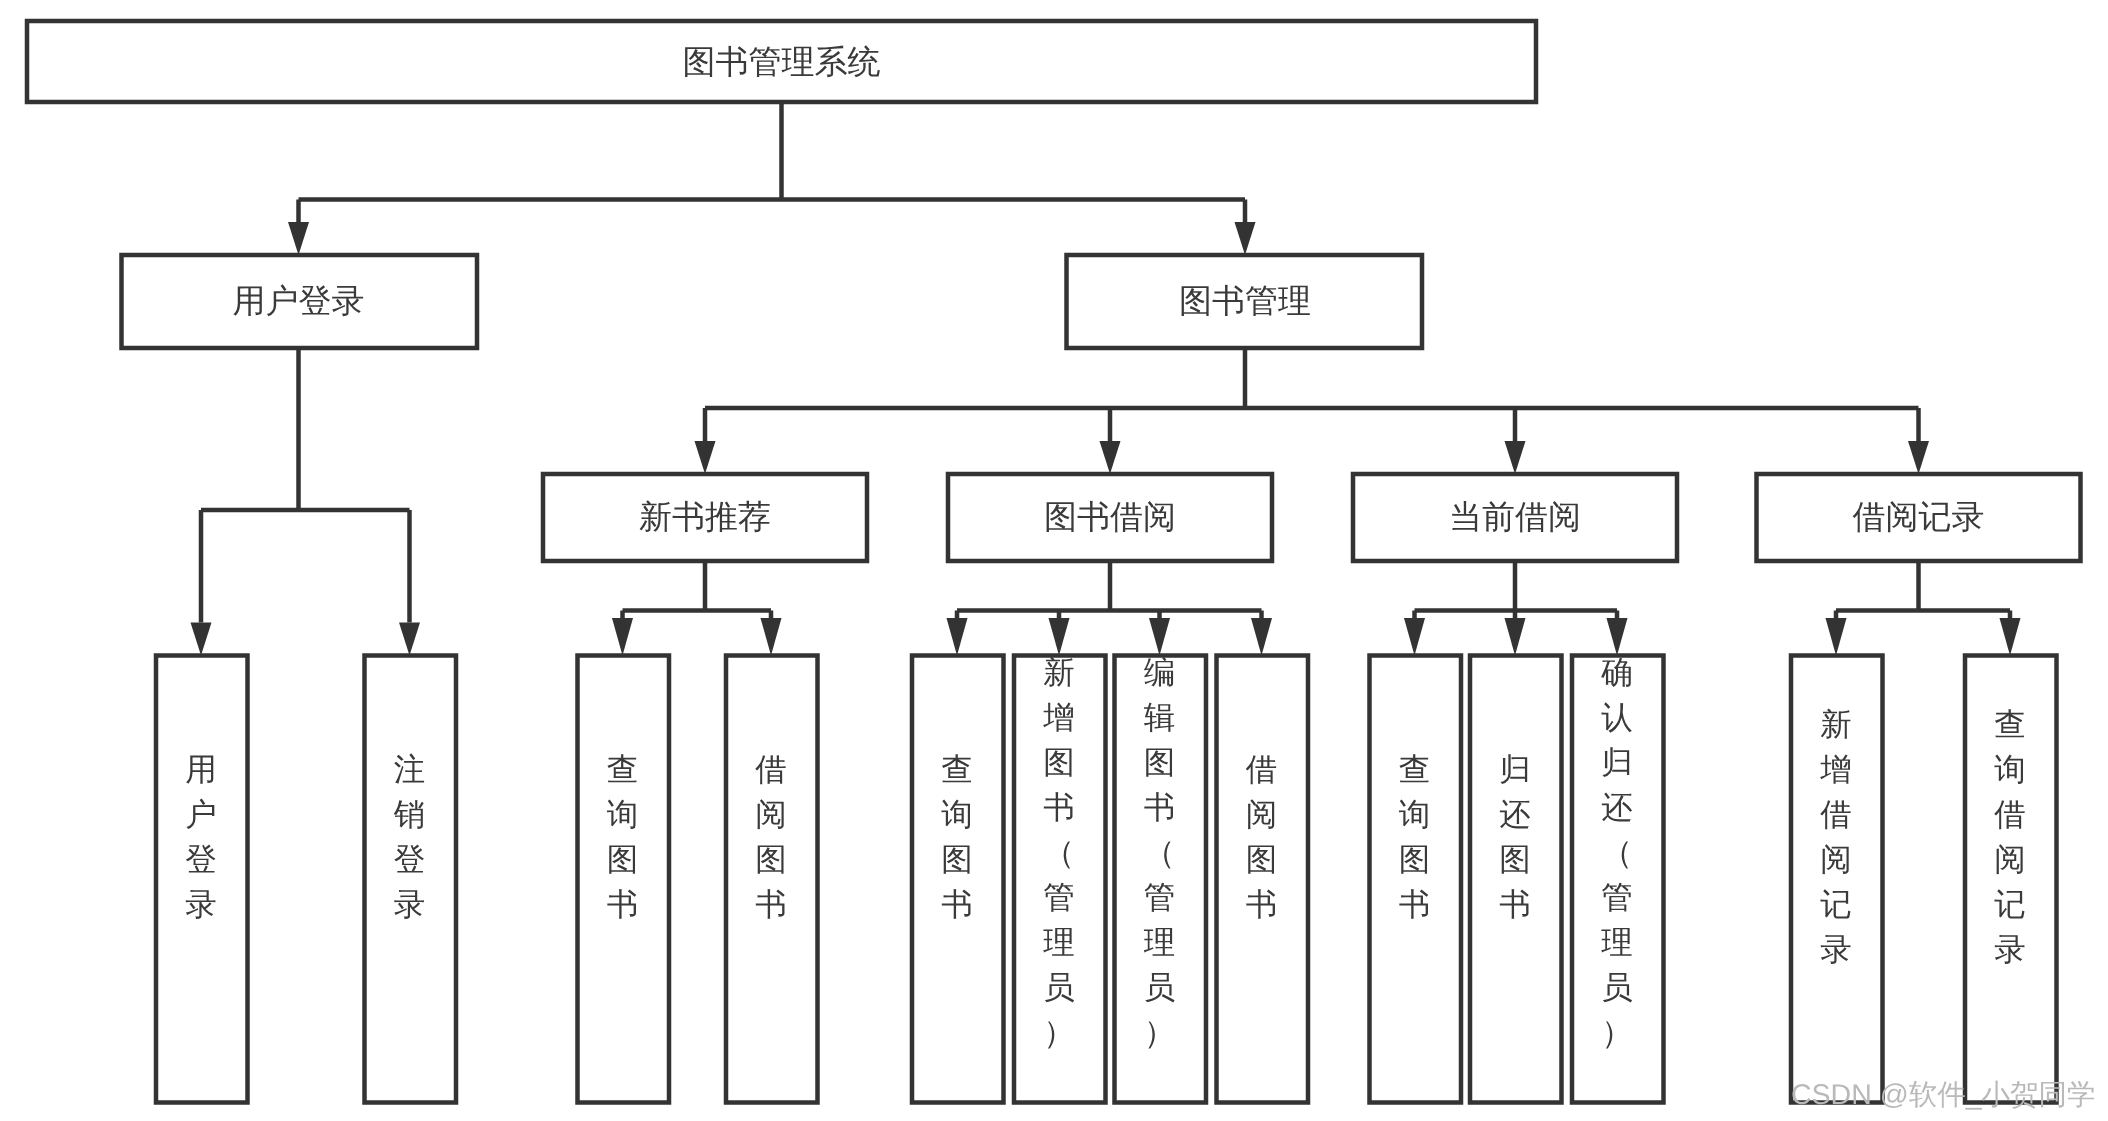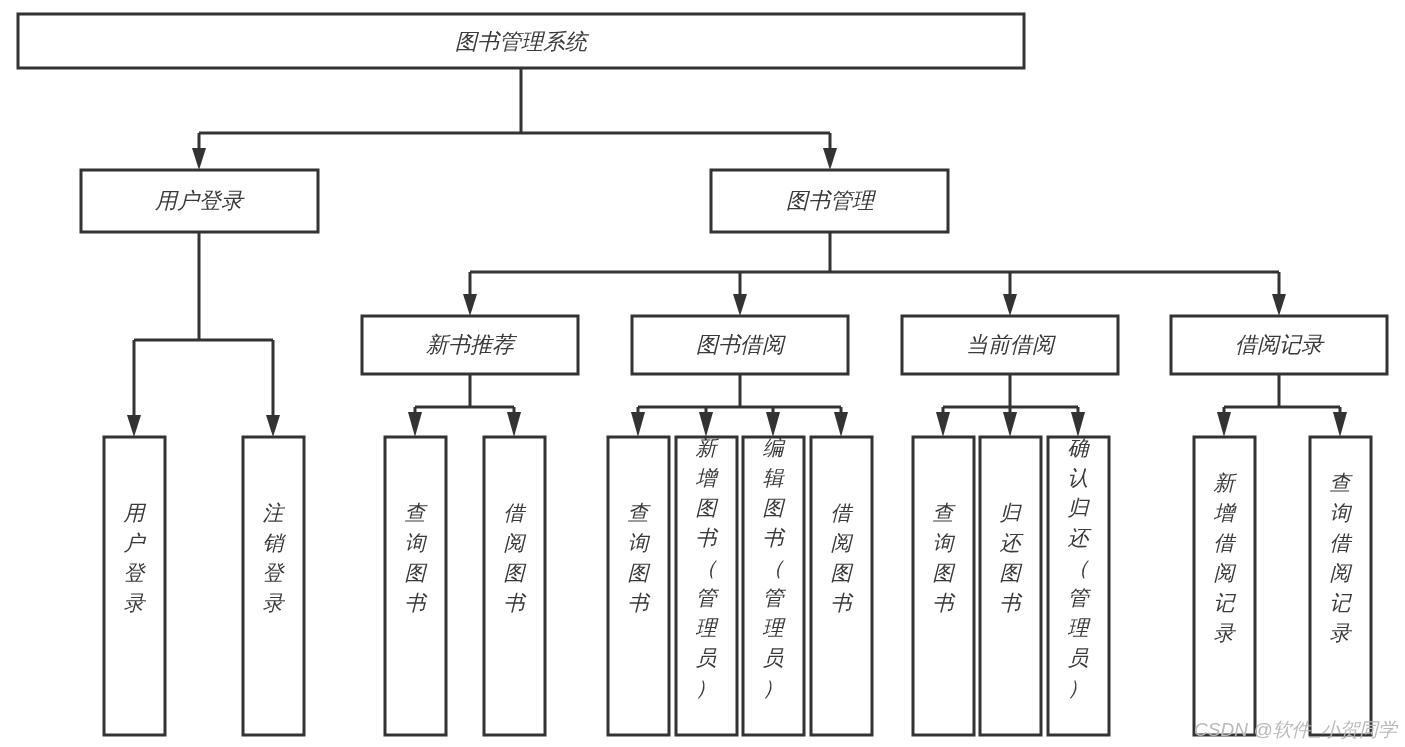--- a/index.html
+++ b/index.html
@@ -14,21 +14,20 @@
     font-family: "Liberation Sans", "DejaVu Sans", sans-serif;
     overflow: hidden;
     position: relative;
   }
   #diagram-root {
     position: absolute;
     left: 0;
     top: 0;
     width: 1148px;
     height: 747px;
-    font-style: italic;
   }
   svg.flowchart {
     display: block;
     width: 1405px;
     height: 747px;
   }
   .node-box {
     fill: #ffffff;
     stroke: #333333;
     stroke-width: 3;

